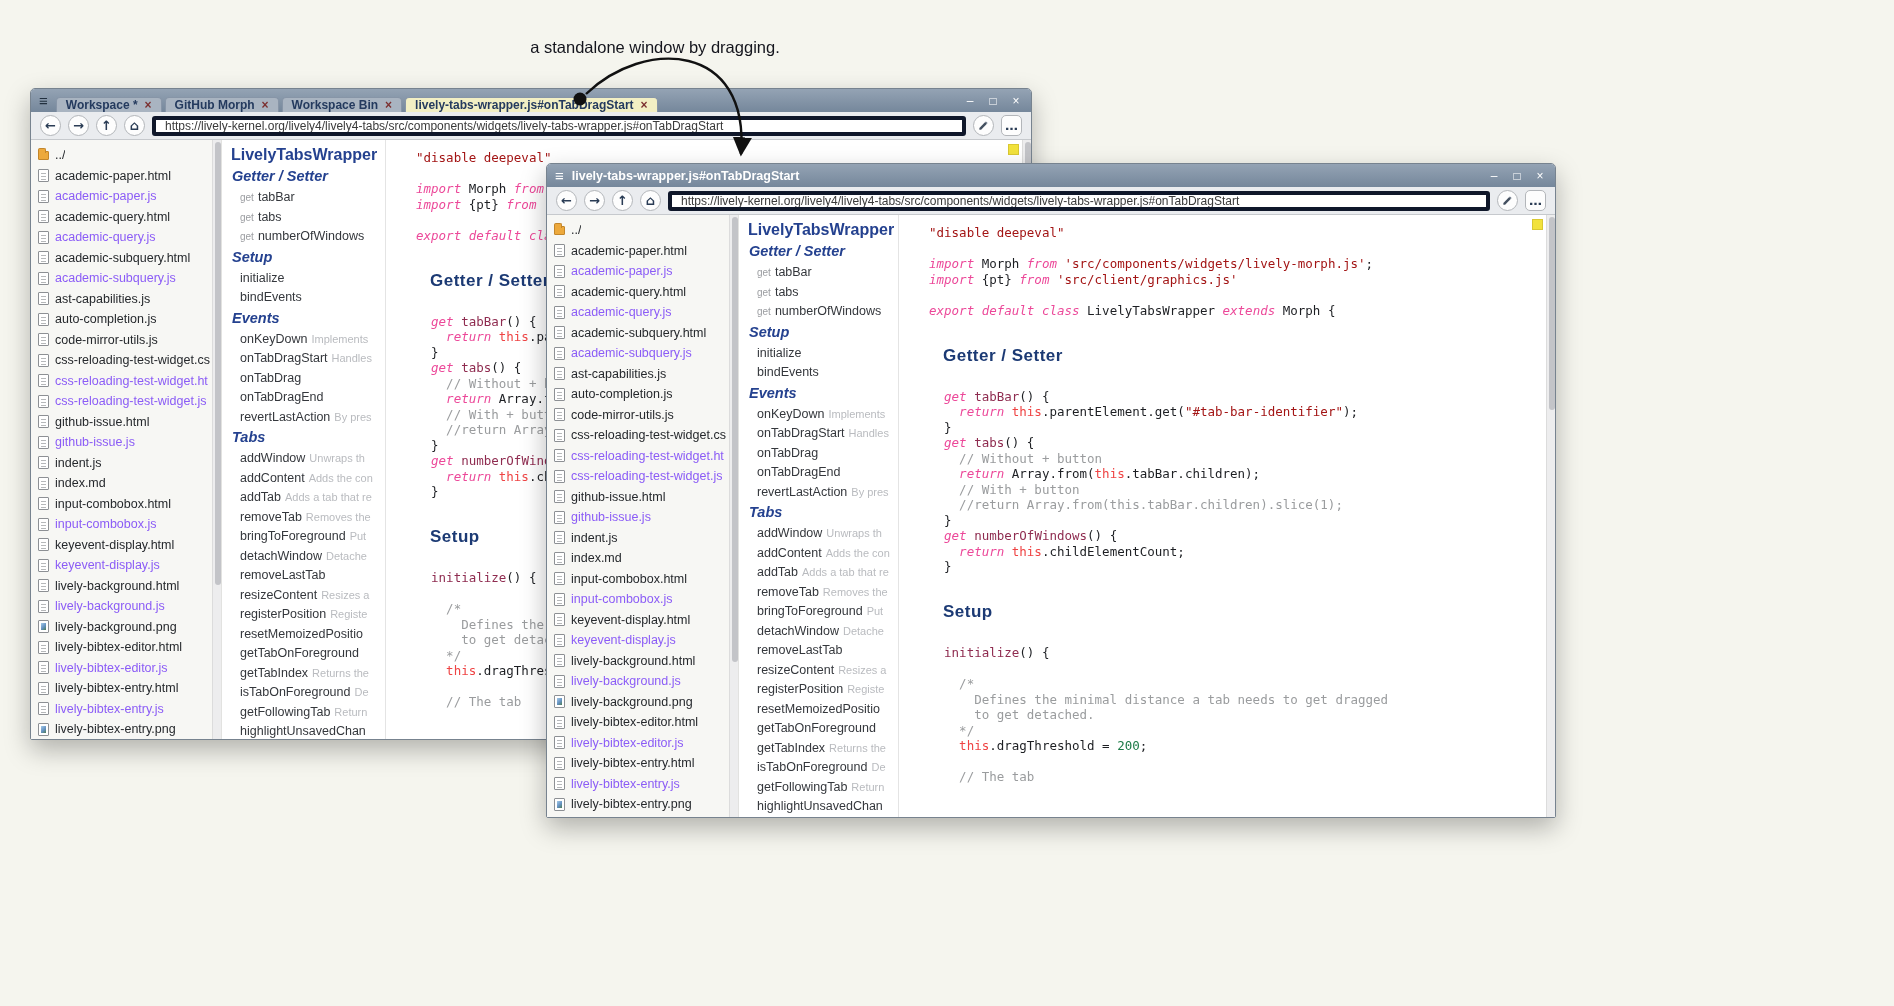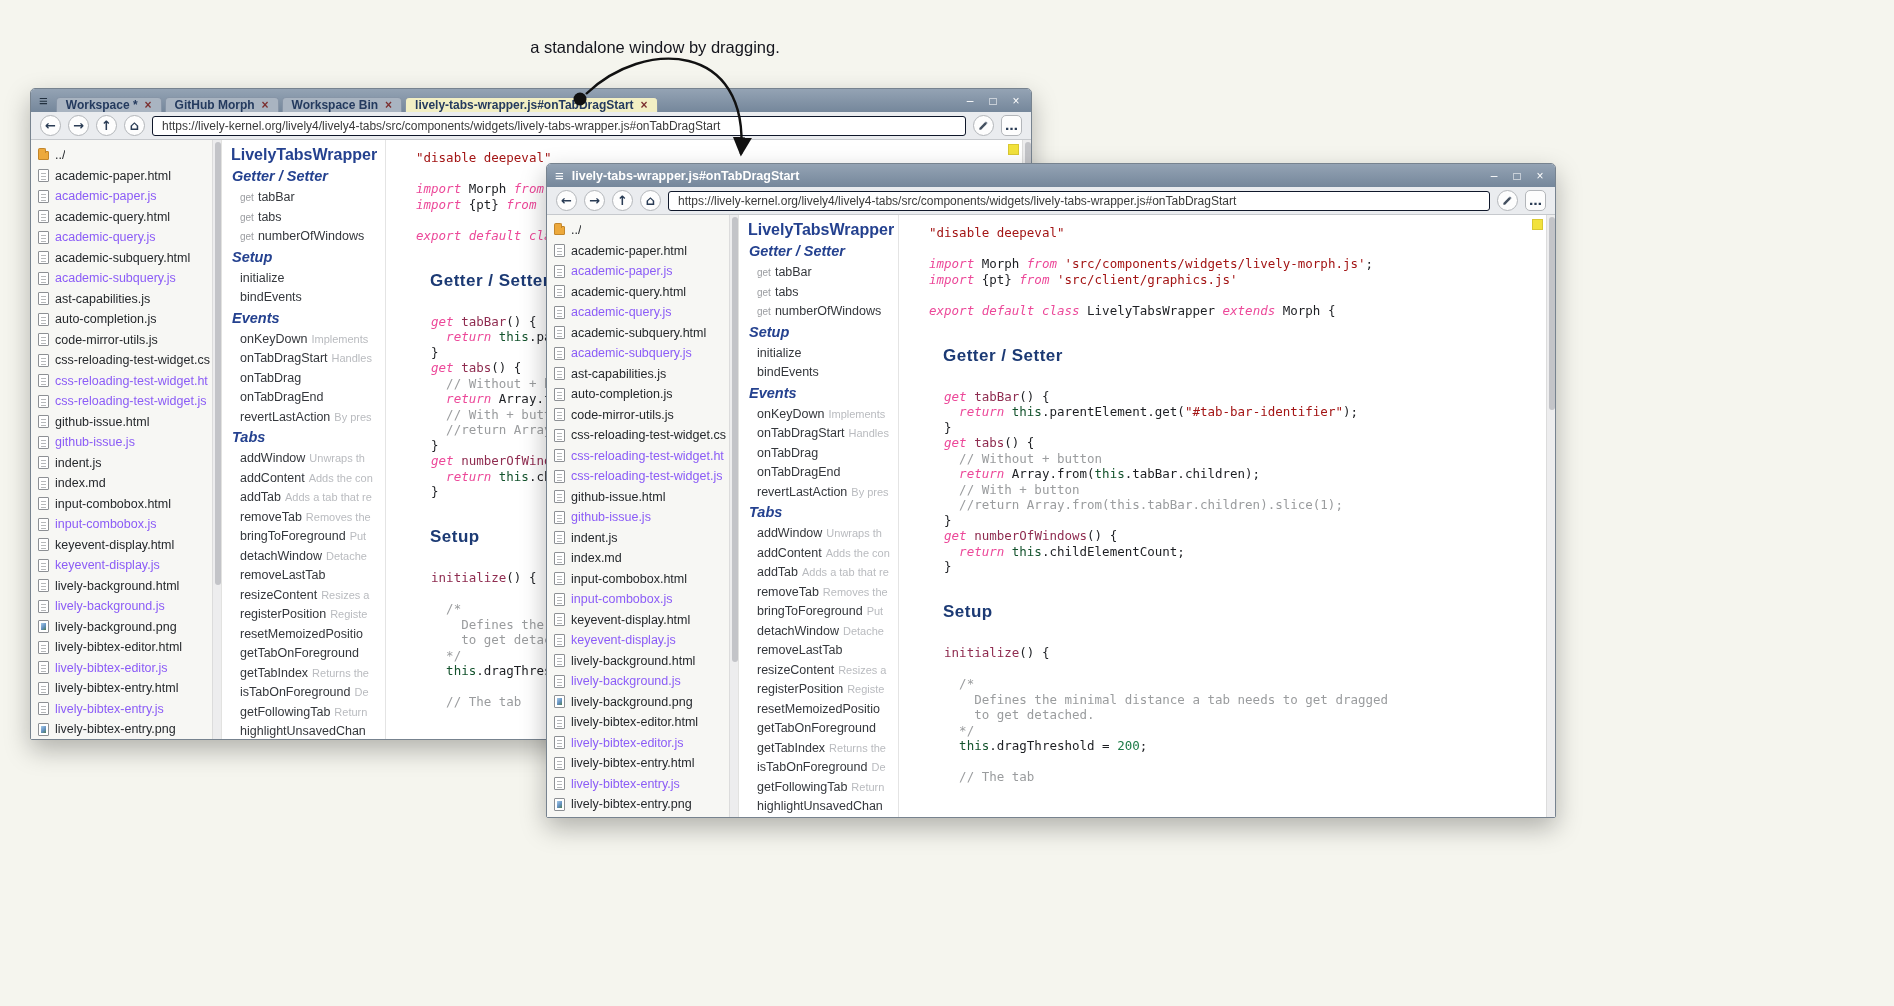--- a/index.html
+++ b/index.html
@@ -21,21 +21,21 @@
   .win-btn{color:#fff;font-size:12px;width:14px;text-align:center;cursor:pointer;line-height:1;}
 
   .tabbar{display:flex;align-items:flex-end;gap:3px;flex:1;height:100%;padding-top:2px;overflow:hidden;}
   .tab{display:flex;align-items:center;gap:7px;padding:0 9px;background:#a9b4c1;border:1px solid #8795a7;border-bottom:none;border-radius:4px 4px 0 0;font-size:12px;font-weight:bold;color:#243a5e;white-space:nowrap;cursor:pointer;}
   .tab.active{background:#f2efc4;}
   .tab-close{color:#7c3030;font-size:12px;}
 
   .navbar{flex:0 0 28px;background:#eaecef;border-bottom:1px solid #c6c9cd;display:flex;align-items:center;gap:7px;padding:0 9px;}
   .nav-btn{width:21px;height:21px;flex:0 0 21px;border-radius:50%;background:#fdfdfd;border:1px solid #b3b6ba;display:flex;align-items:center;justify-content:center;font-size:13px;font-weight:bold;color:#2a3c55;cursor:pointer;font-family:"DejaVu Sans",sans-serif;padding:0;}
   .nav-btn.more{border-radius:5px;}
-  .url-input{flex:1;height:20px;border:1px solid #0f172a;border-radius:3px;background:#fff;font-size:12px;color:#3a3a3a;padding:0 9px;font-family:"Liberation Sans",sans-serif;outline:none;min-width:0;}
+  .url-input{flex:1;height:20px;border:4px solid #0f172a;border-radius:3px;background:#fff;font-size:12px;color:#3a3a3a;padding:0 9px;font-family:"Liberation Sans",sans-serif;outline:none;min-width:0;}
 
   .content{flex:1;display:flex;min-height:0;background:#fff;}
   .filecol{display:flex;background:#f7f7f4;border-right:1px solid #e2e2e0;}
   .back .filecol{width:191px;}
   .front .filecol{width:192px;}
   .filelist{flex:1;min-width:0;overflow:hidden;padding:5px 0 0 7px;}
   .file-row{height:20.5px;display:flex;align-items:center;gap:6px;font-size:12.5px;color:#25282c;white-space:nowrap;overflow:hidden;cursor:pointer;}
   .file-row.grey .fname{color:#8b5cf6;}
   .fname{min-width:0;overflow:hidden;}
   .fi{position:relative;width:11px;height:13px;flex:0 0 11px;background:#fff;border:1px solid #8d9094;border-radius:1px;}
@@ -60,21 +60,21 @@
   .o-desc{font-size:11px;color:#b9bbbf;text-align:center;}
 
   .codecol{flex:1;min-width:0;position:relative;overflow:hidden;padding:10px 0 0 30px;background:#fff;}
   .codelines{font-family:"DejaVu Sans Mono",monospace;font-size:12.5px;line-height:15.5px;white-space:pre;color:#1d1f23;}
   .cline{height:15.5px;}
   .cline.chead{height:auto;font-family:"Liberation Sans",sans-serif;font-size:17px;font-weight:bold;color:#1c3a74;margin:14px 0 10px;padding-left:14px;letter-spacing:.5px;}
   .c-kw{color:#ec4899;font-style:italic;}
   .c-str{color:#a31515;}
   .c-cmt{color:#9a9c9e;}
   .c-def{color:#8f2c50;}
-  .c-ths{color:#14532d;}
+  .c-ths{color:#ef4444;}
   .c-num{color:#1b7a46;}
   .c-pln{color:#1d1f23;}
   .c-hd{color:inherit;}
   .dirty{position:absolute;top:4px;right:3px;width:11px;height:11px;background:#f2e23c;border:1px solid #d9c832;z-index:2;}
 </style>
 </head>
 <body>
 
 <div class="annotation">
   <div>a standalone window by dragging.</div>

